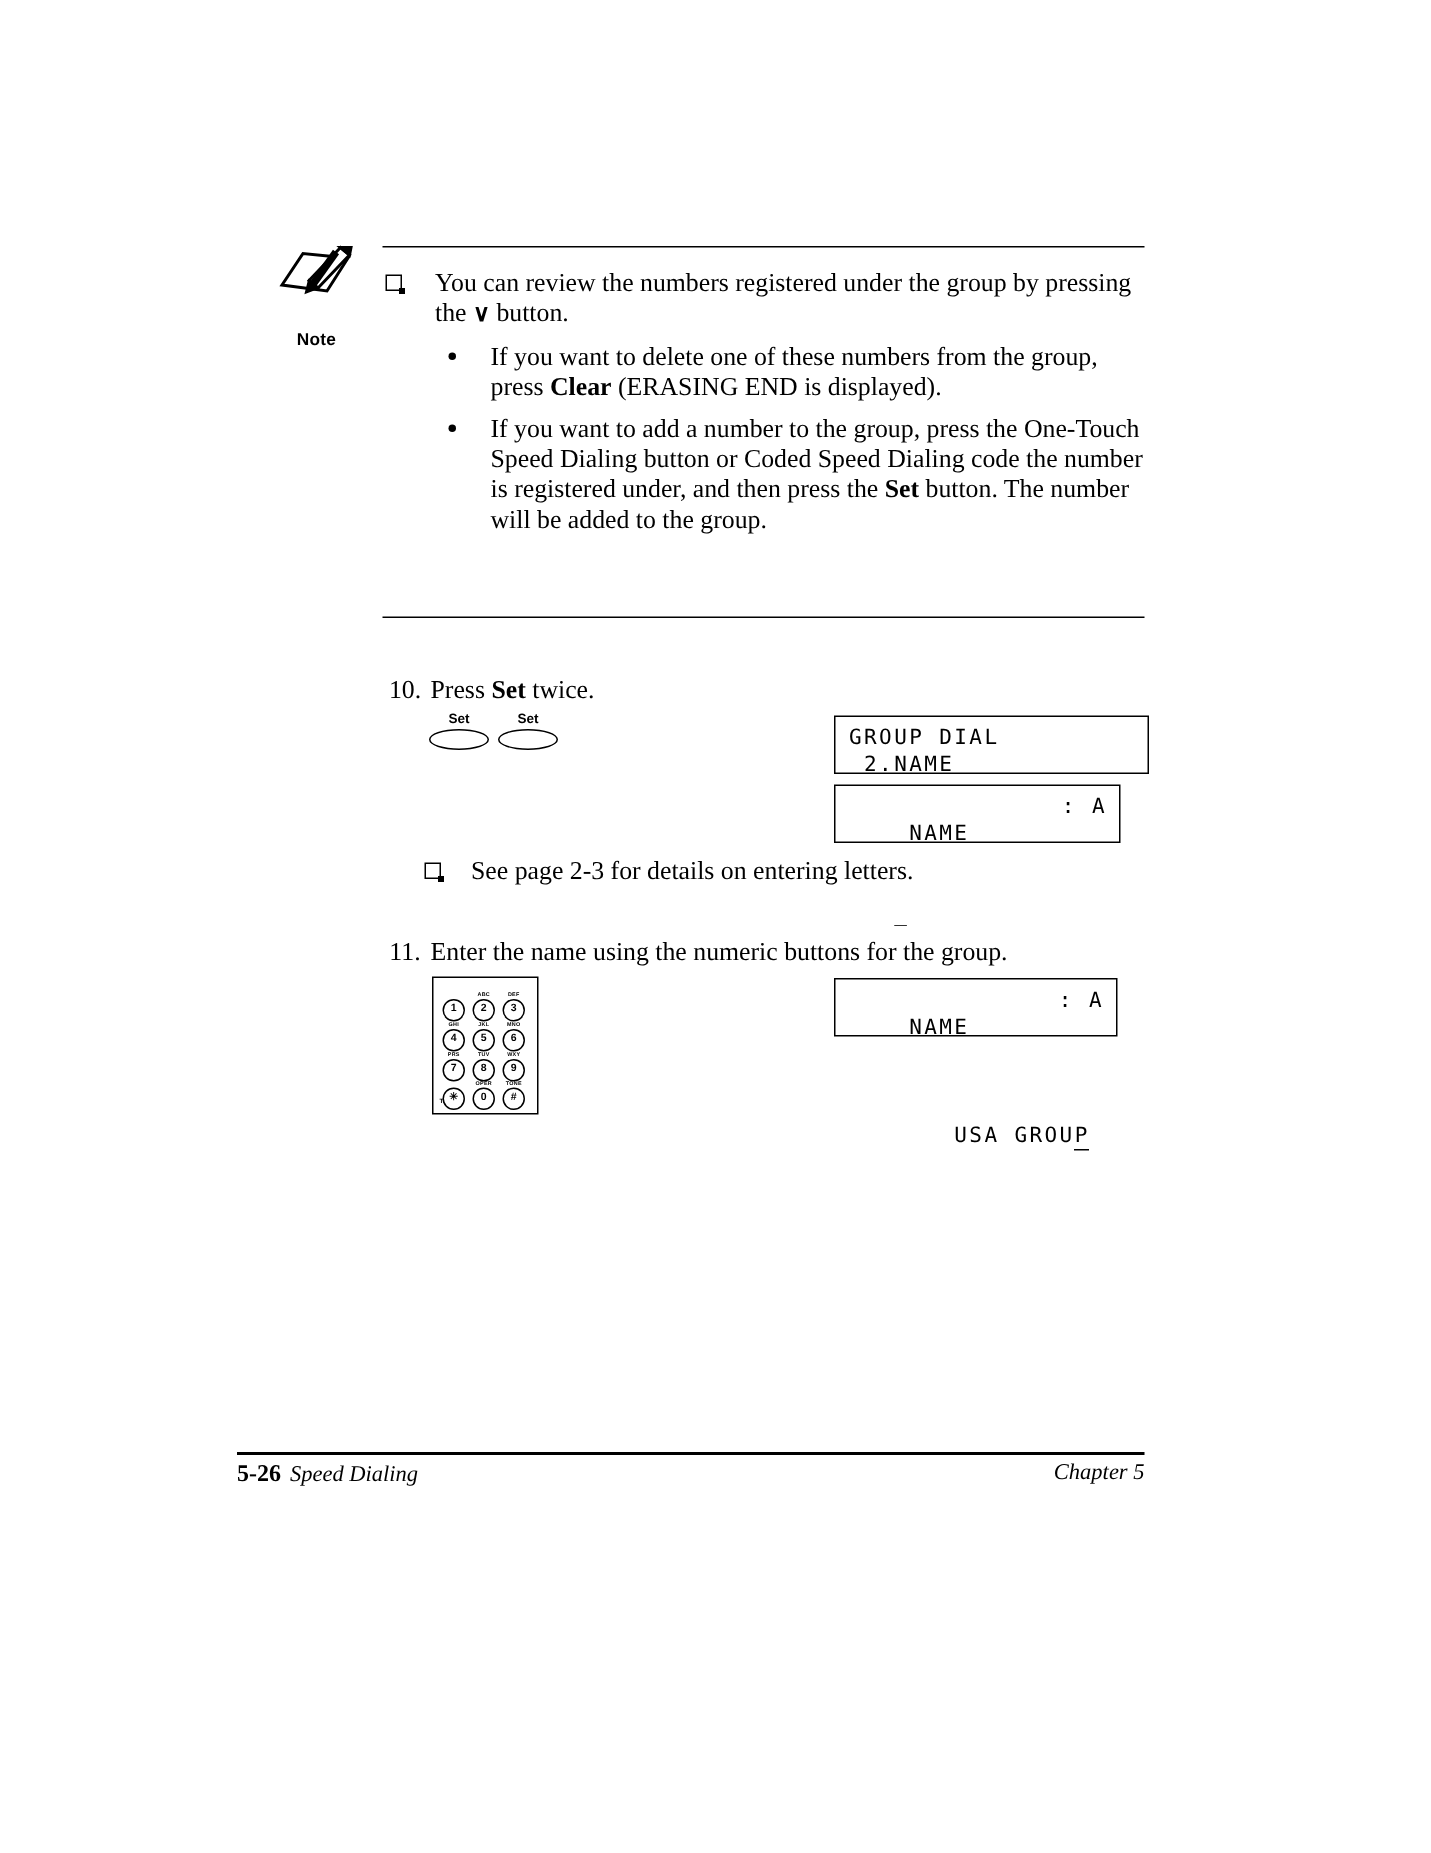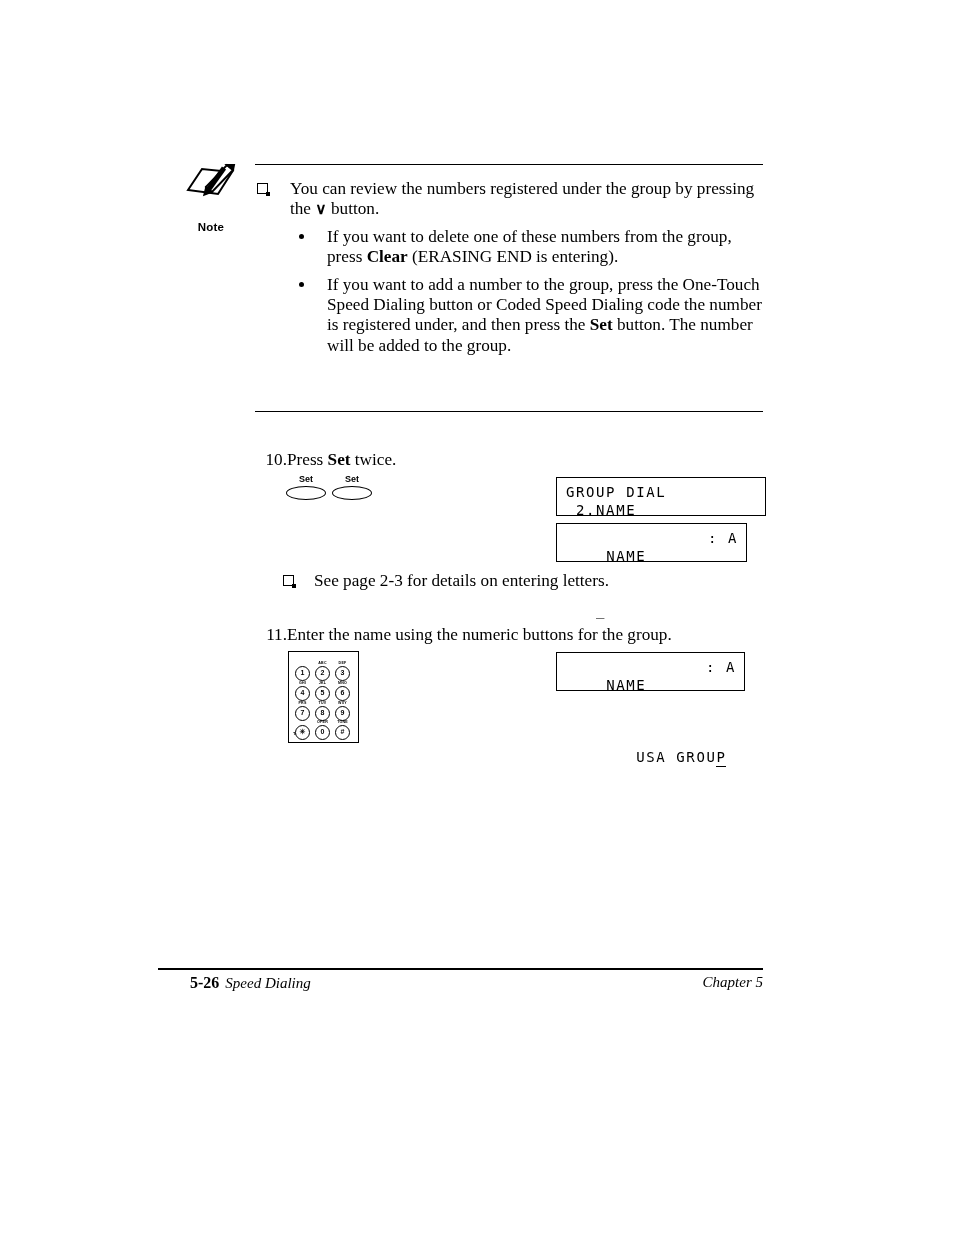--- a/index.html
+++ b/index.html
@@ -110,21 +110,21 @@
   .step {
     position: absolute;
     font-size: 17.2px;
     line-height: 20.4px;
   }
   .step-num {
     position: absolute;
     left: 0;
     top: 0;
     width: 34px;
-    text-align: right;
+    text-align: center;
   }
   .step-text {
     display: block;
     padding-left: 34px;
   }
   #step-10 { left: 253px; top: 450px; width: 420px; }
   #step-11 { left: 253px; top: 625px; width: 470px; }
 
   
   #mid-notes {
@@ -251,21 +251,20 @@
     left: 158px;
     top: 974px;
     width: 605px;
     height: 24px;
   }
   #footer-left {
     position: absolute;
     left: 0;
     top: 0;
     font-size: 16px;
-    margin-left: 32px;
   }
   #footer-page-num { font-weight: bold; }
   #footer-section { font-style: italic; margin-left: 6px; font-size: 15px; }
   #footer-right {
     position: absolute;
     right: 0;
     top: 0;
     font-style: italic;
     font-size: 15px;
   }
@@ -283,21 +282,21 @@
       <polygon points="42,2 48,7 27,29 21,24" fill="#ffffff" stroke="#000000" stroke-width="2"></polygon>
       <polygon points="42,2 48,7 49,2" fill="#000000" stroke="#000000" stroke-width="2"></polygon>
       <polygon points="27,29 21,24 19,32" fill="#000000" stroke="#000000" stroke-width="1.5"></polygon>
       <line x1="39" y1="5" x2="24" y2="26" stroke="#000000" stroke-width="5"></line>
     </svg>
     <div id="note-icon-label">Note</div>
   </div>
 
   <div id="note-list">
       <div class="sq-item gap-before"><span class="sq-bullet"></span><span><span>You can review the numbers registered under the group by pressing the </span><span class="vglyph">∨</span><span> button.</span></span></div>
-      <div class="dot-item gap-before"><span class="dot-bullet"></span><span><span>If you want to delete one of these numbers from the group, press </span><span class="bold">Clear</span><span> (ERASING END is entering).</span></span></div>
+      <div class="dot-item gap-before"><span class="dot-bullet"></span><span><span>If you want to delete one of these numbers from the group, press </span><span class="bold">Clear</span><span> (ERASING END is displayed).</span></span></div>
       <div class="dot-item gap-before"><span class="dot-bullet"></span><span><span>If you want to add a number to the group, press the One-Touch Speed Dialing button or Coded Speed Dialing code the number is registered under, and then press the </span><span class="bold">Set</span><span> button. The number will be added to the group.</span></span></div>
     </div>
 </div>
 
 <div class="step" id="step-10">
   <span class="step-num">10.</span>
   <span class="step-text" id="step-10-text"><span>Press </span><span class="bold">Set</span><span> twice.</span></span>
 </div>
 
 <div id="set-buttons">

